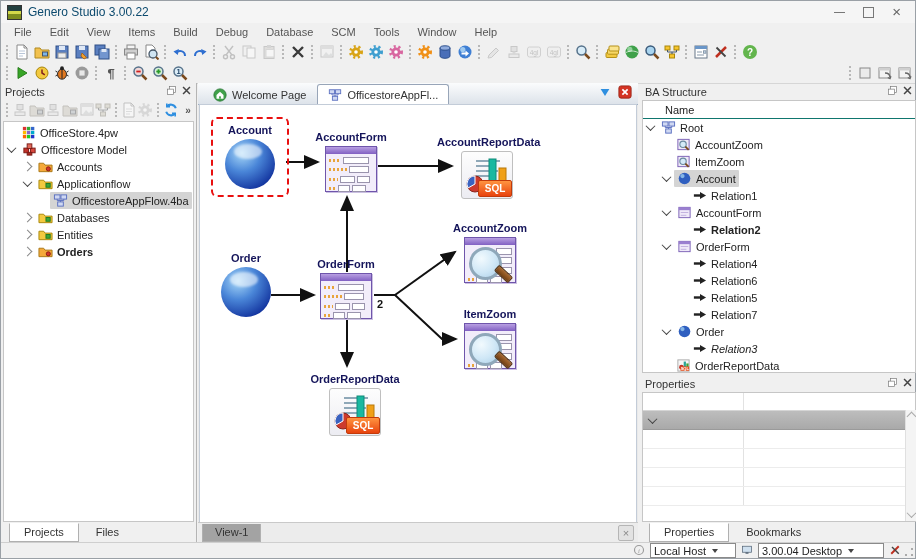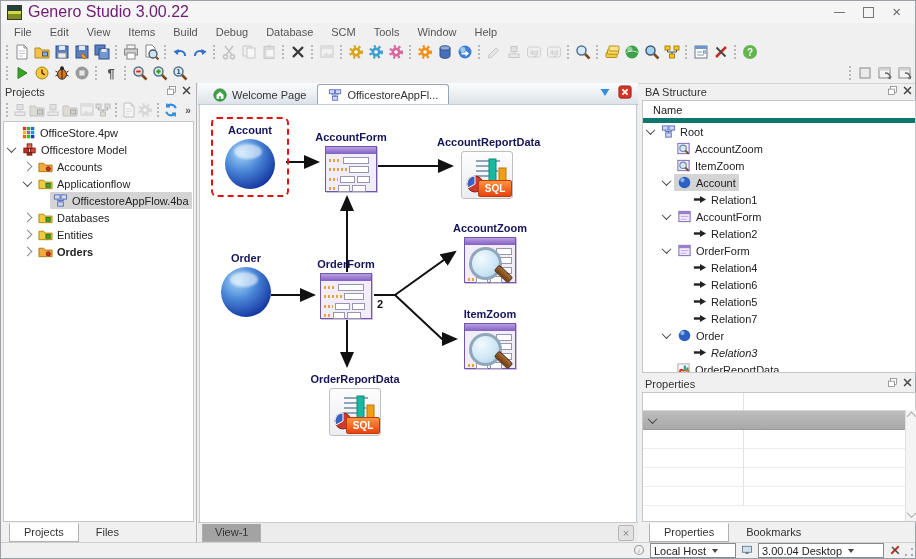--- a/index.html
+++ b/index.html
@@ -1,21 +1,21 @@
 <!DOCTYPE html>
 <html><head>
 <meta charset="utf-8">
 <style>
   html,body{margin:0;padding:0;background:#d8d8d8}
   body{width:916px;height:559px;overflow:hidden;font-family:"Liberation Sans",sans-serif;font-size:11px;color:#222}
   .window{position:relative;width:916px;height:559px;background:#f0f0f0;border:1px solid #9aa0a6;box-sizing:border-box}
   
   .titlebar{position:absolute;left:0;top:0;right:0;height:22px;background:#f5f5f5;display:flex;align-items:center;padding:0 6px;gap:6px}
   .applogo{width:13px;height:13px;border:1px solid #333;background:linear-gradient(180deg,#23403f 0 38%,#d3d84a 38% 62%,#7e8d1e 62%);flex:none}
-  .apptitle{color:#701a75;font-size:16px}
+  .apptitle{color:#0c4a6e;font-size:12px}
   .wctl{margin-left:auto;display:flex;align-items:center;gap:18px;padding-right:8px}
   .wmin{width:11px;height:1px;background:#777;display:inline-block}
   .wmax{width:9px;height:9px;border:1px solid #777;display:inline-block}
   .wclose{color:#666;font-size:15px;line-height:10px}
   .menubar{position:absolute;left:0;top:22px;right:0;height:18px;display:flex;align-items:center;padding-left:4px}
   .mitem{padding:2px 9px;color:#555}
   
   .tb{position:absolute;left:0;right:0;display:flex;align-items:center;padding-left:2px}
   .tb1{top:40px;height:21px}
   .tb2{top:61px;height:21px;border-bottom:1px solid #d6d6d6}
@@ -73,21 +73,21 @@
   .reporticon{width:50px;height:46px;border:1px solid #bfbfbf;border-radius:3px;background:linear-gradient(#fdfdfd,#ececf2);position:relative}
   .reporticon svg{position:absolute;left:0;top:0}
   .sqlbadge{position:absolute;left:16px;top:28px;width:32px;height:15px;background:linear-gradient(#ff9440,#e8430e);border:1px solid #c23a0a;border-radius:2px;color:#fff;font-weight:bold;font-size:10px;display:flex;align-items:center;justify-content:center}
   .viewbar{position:absolute;left:0;right:0;bottom:0;height:20px;background:#ececec;border-top:1px solid #c9c9c9;display:flex;align-items:center;padding:0 4px}
   .vtab{background:#a3a3a3;border:1px solid #b0b0b0;border-top:none;padding:2px 12px 3px;color:#333}
   .vx{margin-left:auto;width:14px;height:14px;border:1px solid #b5b5b5;border-radius:2px;background:#e2e2e2;color:#888;display:flex;align-items:center;justify-content:center;font-size:11px}
   
   .right-panel{position:absolute;left:640px;top:82px;width:276px;bottom:15px}
   .ba{position:absolute;left:0;right:0;top:0;height:291px}
   .batree{position:absolute;left:1px;right:1px;top:17px;bottom:1px;background:#fff;border:1px solid #c6c6c6;overflow:hidden}
-  .colhead{height:17px;display:flex;align-items:center;padding-left:10px;border-bottom:5px solid #0f766e;color:#222}
+  .colhead{height:17px;display:flex;align-items:center;padding-left:22px;border-bottom:1px solid #0f766e;color:#222}
   .props{position:absolute;left:0;right:0;top:292px;bottom:21px}
   .ptable{position:absolute;left:1px;right:1px;top:17px;bottom:0;background:#fff;border:1px solid #c6c6c6;overflow:hidden}
   .prow{display:flex;height:18px;align-items:center;border-bottom:1px solid #ececec}
   .prow.head{height:17px;border-bottom:1px solid #d5d5d5;font-weight:normal}
   .prow.group{background:linear-gradient(#bdbdbd,#a9a9a9);font-weight:bold;border-bottom:1px solid #9a9a9a}
   .pc-name{width:100px;flex:none;padding-left:6px;box-sizing:border-box;display:flex;align-items:center;gap:5px}
   .pc-name.ind{padding-left:22px;font-weight:bold;color:#555}
   .pc-name.ind.strong{color:#111}
   .pc-val{flex:1;border-left:1px solid #e2e2e2;padding-left:6px;align-self:stretch;display:flex;align-items:center;color:#111;overflow:hidden;white-space:nowrap}
   .pc-val.muted{color:#909090}
@@ -946,21 +946,21 @@
                   <svg viewBox="0 0 16 16">
                     <rect x="2" y="2.5" width="12" height="11" fill="#efe9f8" stroke="#7a5fb5"></rect>
                     <rect x="2" y="2.5" width="12" height="3" fill="#9a7fd0"></rect>
                     <line x1="4" y1="8" x2="12" y2="8" stroke="#c0aede"></line>
                     <line x1="4" y1="11" x2="10" y2="11" stroke="#c0aede"></line>
                   </svg>
                 </span>
                 <span>AccountForm</span>
               </span>
             </div>
-            <div class="trow" style="padding-left: 36px;">
+            <div class="trow" style="padding-left: 36px; font-weight: bold;">
               <span class="chev none"></span>
               <span class="rowc">
                 <span style="display: inline-flex;">
                   <svg viewBox="0 0 16 16">
                     <path d="M2 8h7" stroke="#222" stroke-width="2.6"></path>
                     <path d="M8.5 4.2L15 8l-6.5 3.8z" fill="#222"></path>
                   </svg>
                 </span>
                 <span>Relation2</span>
               </span>

